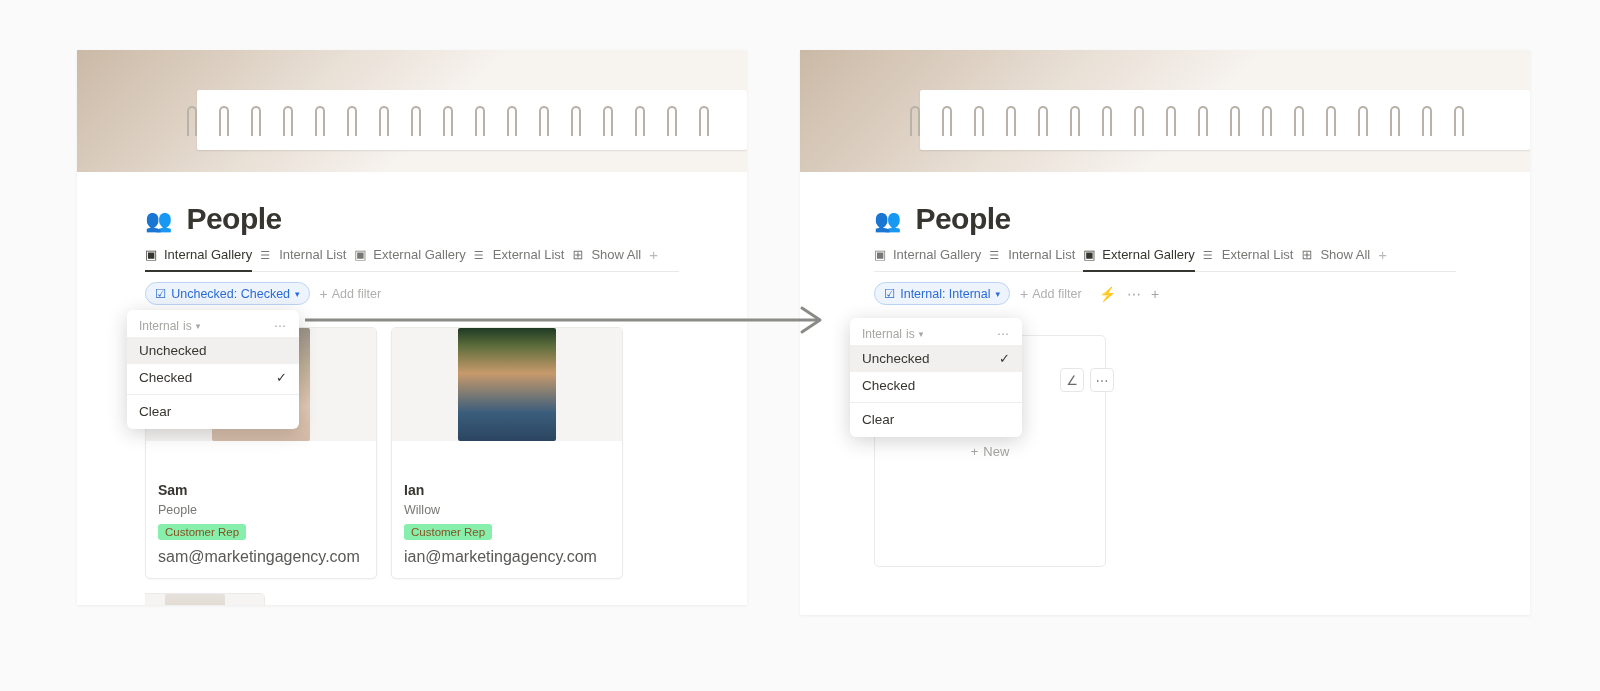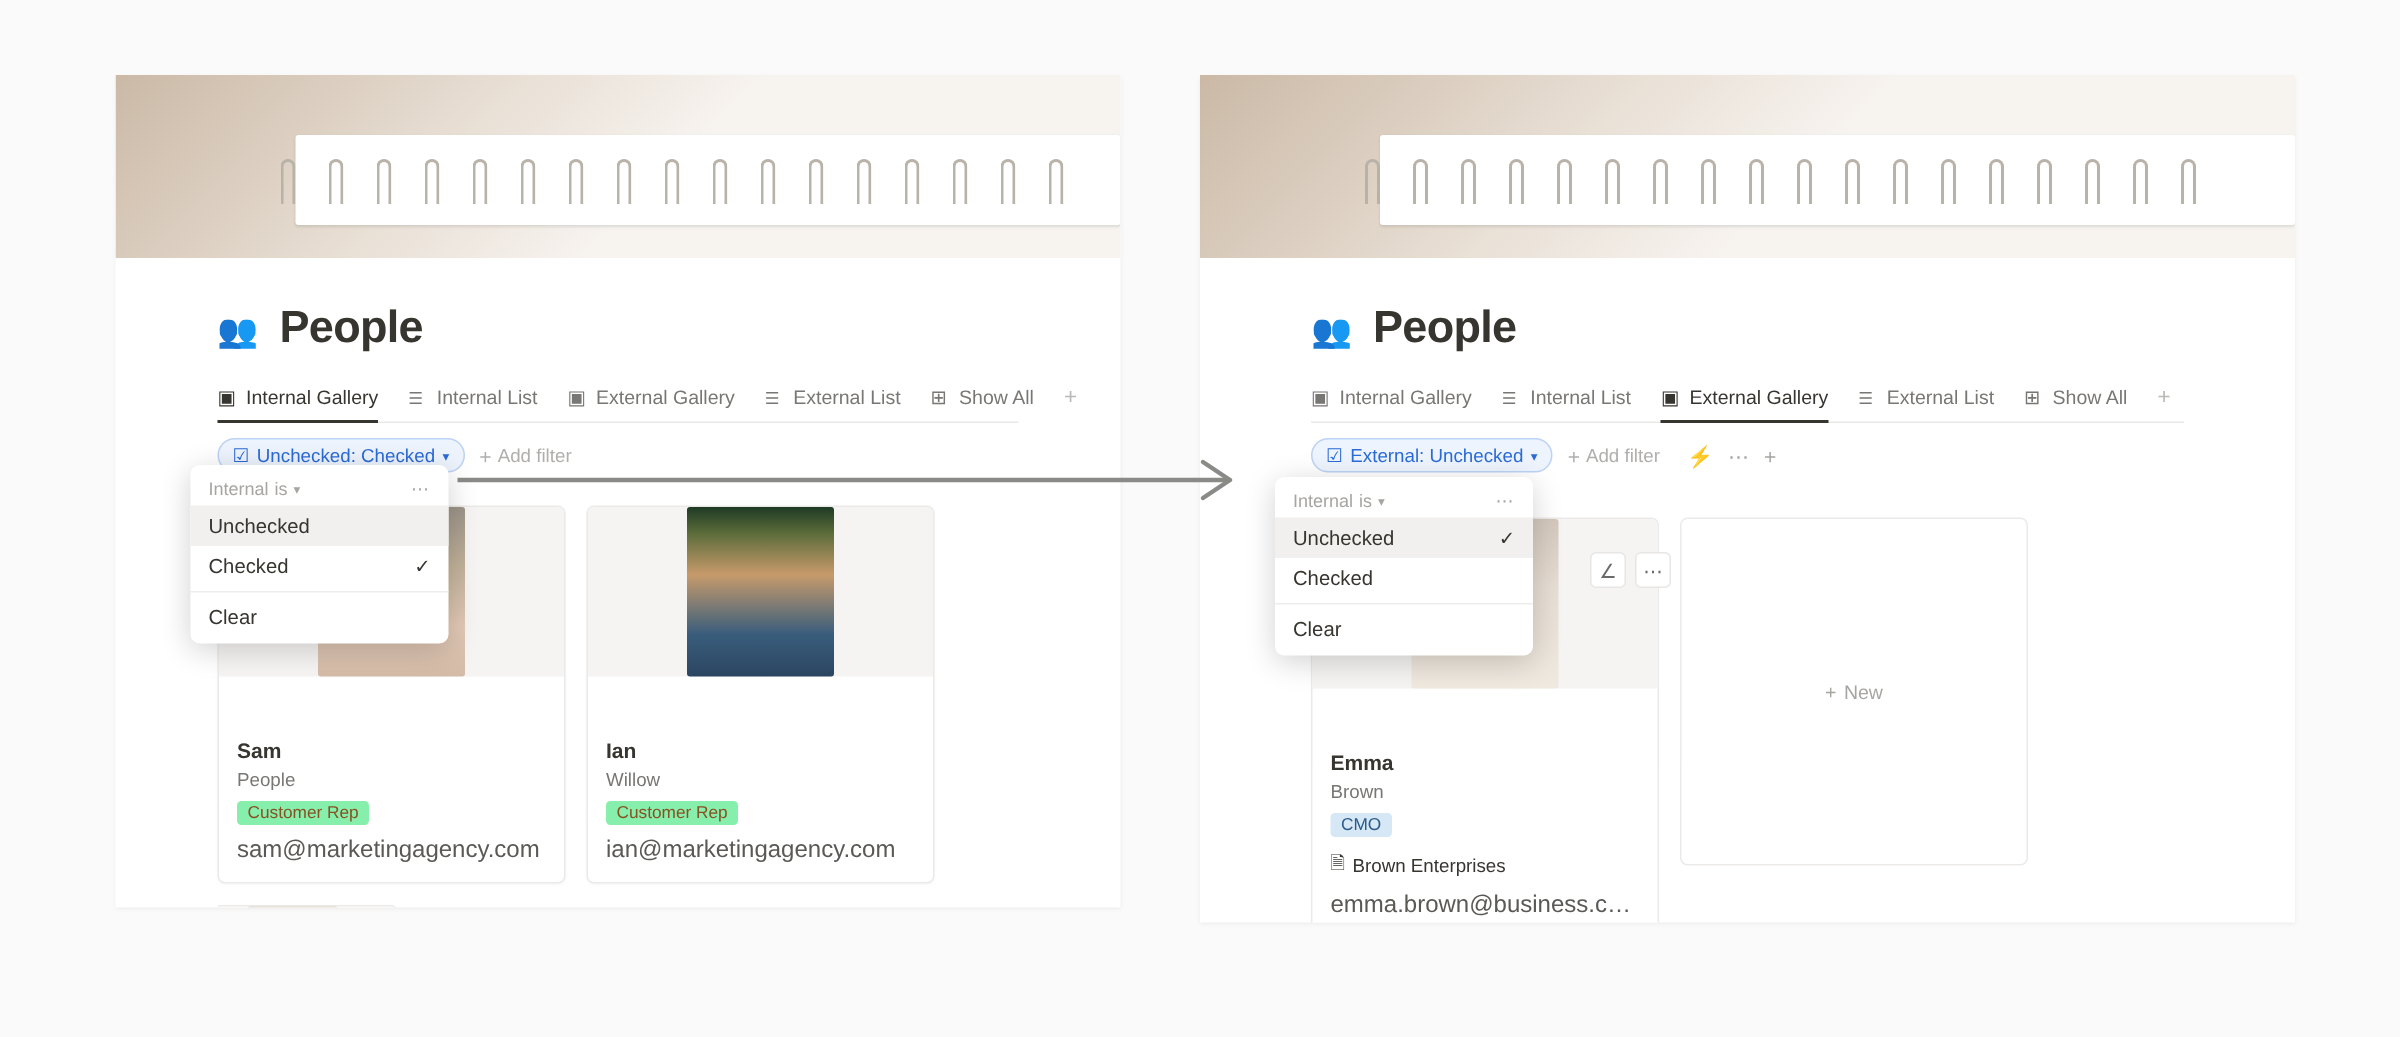--- a/index.html
+++ b/index.html
@@ -38,23 +38,23 @@
   .spiral { position:absolute; bottom:22px; left:110px; right:0; height:44px; display:flex; gap:22px; overflow:hidden; z-index:2;}
   .spiral span { width:10px; height:30px; border:2px solid #b8b2a8; border-bottom:none; border-radius:8px 8px 0 0; background:transparent; flex:none;}
 
   .content { padding: 0 68px; }
 
   .title-row { display:flex; align-items:center; gap:14px; margin-top:30px; }
   .title-row h1 { font-size:30px; font-weight:700; letter-spacing:-0.5px; }
   .people-icon { font-size:22px; color:#37352f; position:relative; top:2px;}
 
   .tabs {
-    display:flex; align-items:center; gap:20px;
+    display:flex; align-items:center; gap:8px;
     border-bottom:1px solid #e9e9e7;
-    margin-top:14px;
+    margin-top:4px;
     font-size:13px;
     color:#787774;
   }
   .tab { display:flex; align-items:center; gap:5px; padding:6px 0 8px; cursor:pointer; border-bottom:2px solid transparent; margin-bottom:-1px; white-space:nowrap;}
   .tab.active { color:#37352f; border-bottom-color:#37352f; }
   .tab-icon { width:14px; height:14px; display:inline-block; }
   .icon-gallery::before { content:"▣"; font-size:13px; line-height:1; }
   .icon-list::before { content:"☰"; font-size:11px; line-height:1; }
   .icon-table::before { content:"⊞"; font-size:13px; line-height:1; }
   .plus-tab { color:#b9b9b7; font-size:15px; cursor:pointer; padding:6px 0 8px;}
@@ -304,51 +304,36 @@
       <div class="tab">
           <span class="tab-icon icon-table"></span>
           <span>Show All</span>
         </div>
       <div class="plus-tab">+</div>
     </div>
 
     <div class="filter-row">
       <div class="filter-pill">
         <span>☑</span>
-        <span>External: Unchecked</span>
+        <span>Internal: Internal</span>
         <span class="chev">▾</span>
       </div>
       <div class="add-filter">
         <span class="pl">+</span>
         <span>Add filter</span>
       </div>
       <div class="right-extra-icons">
         <span>⚡</span>
         <span>⋯</span>
         <span>+</span>
       </div>
     </div>
 
     <div class="gallery" style="margin-top:30px;">
 
-      <div class="card" style="position:relative;">
-        <div class="card-img">
-            <div class="avatar av4"></div>
-          </div>
-        <div class="card-body">
-          <div class="card-name">Emma</div>
-          <div class="card-sub">Brown</div>
-          <span class="tag blue">CMO</span>
-          <div class="card-doc">
-            <span class="doc-icon"></span>
-            <span>Brown Enterprises</span>
-          </div>
-          <div class="card-email">emma.brown@business.com</div>
-        </div>
-      </div>
 
       <div class="new-card" style="height:232px;">
         <span>+</span>
         <span>New</span>
       </div>
     </div>
   </div>
 
   <div class="card-toolbar" style="left:260px; top:318px;">
     <div class="tb-btn">

